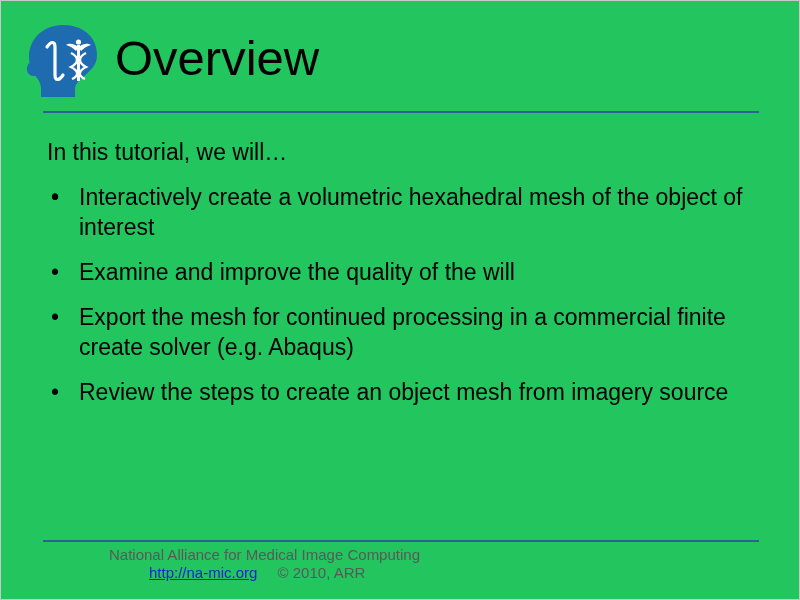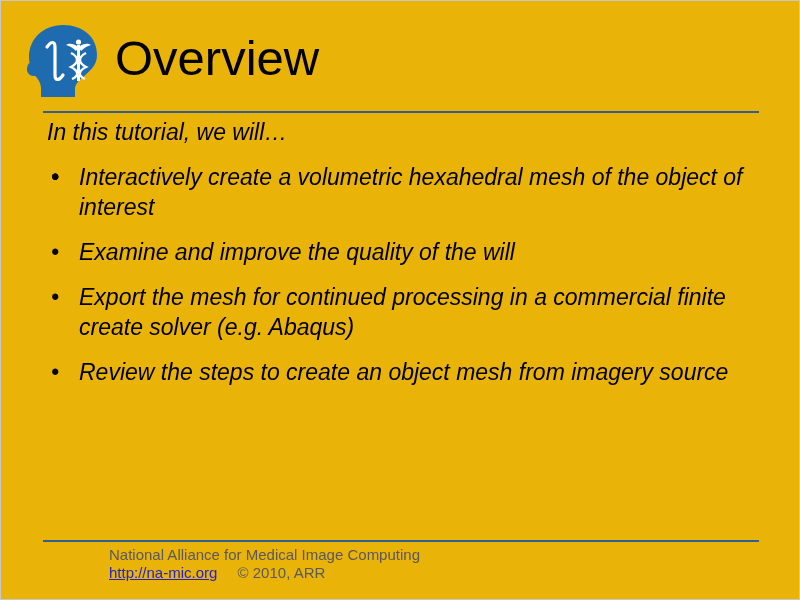--- a/index.html
+++ b/index.html
@@ -7,21 +7,21 @@
     padding: 0;
     background: #ffffff;
   }
   body {
     font-family: "Liberation Sans", sans-serif;
   }
   .slide {
     position: relative;
     width: 800px;
     height: 600px;
-    background: #eab308;
+    background: #22c55e;
     box-sizing: border-box;
     border: 1px solid #c8c8c8;
     overflow: hidden;
   }
   
   .header {
     position: absolute;
     left: 0;
     top: 0;
     width: 800px;
@@ -50,23 +50,22 @@
     left: 42px;
     top: 110px;
     width: 716px;
     height: 2px;
     background: #2e5f96;
   }
   
   .body-area {
     position: absolute;
     left: 44px;
-    top: 116px;
+    top: 136px;
     width: 716px;
-    font-style: italic;
   }
   .intro {
     font-size: 23px;
     color: #000000;
     margin: 0 0 14px 0;
     padding-left: 2px;
     line-height: 30px;
   }
   ul.bullets {
     list-style: none;
@@ -108,20 +107,21 @@
   }
   .footer .line1 {
     color: #595959;
   }
   .footer .line2 {
     margin-top: 1px;
   }
   .footer .url {
     color: #2222cc;
     text-decoration: underline;
+    margin-left: 40px;
   }
   .footer .copy {
     color: #595959;
     margin-left: 16px;
   }
 </style>
 </head>
 <body>
 
 <div class="slide">

